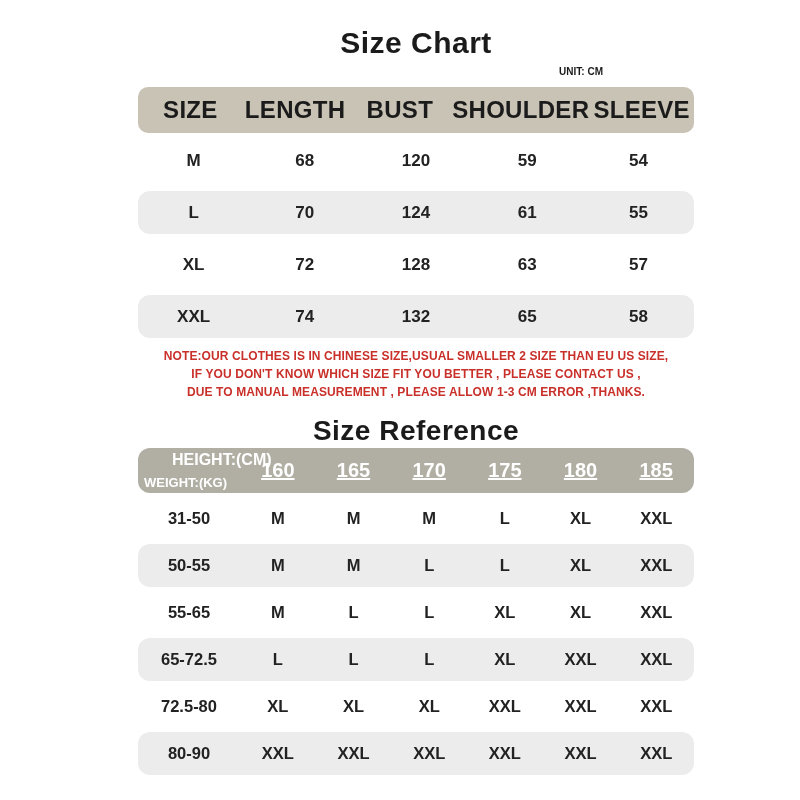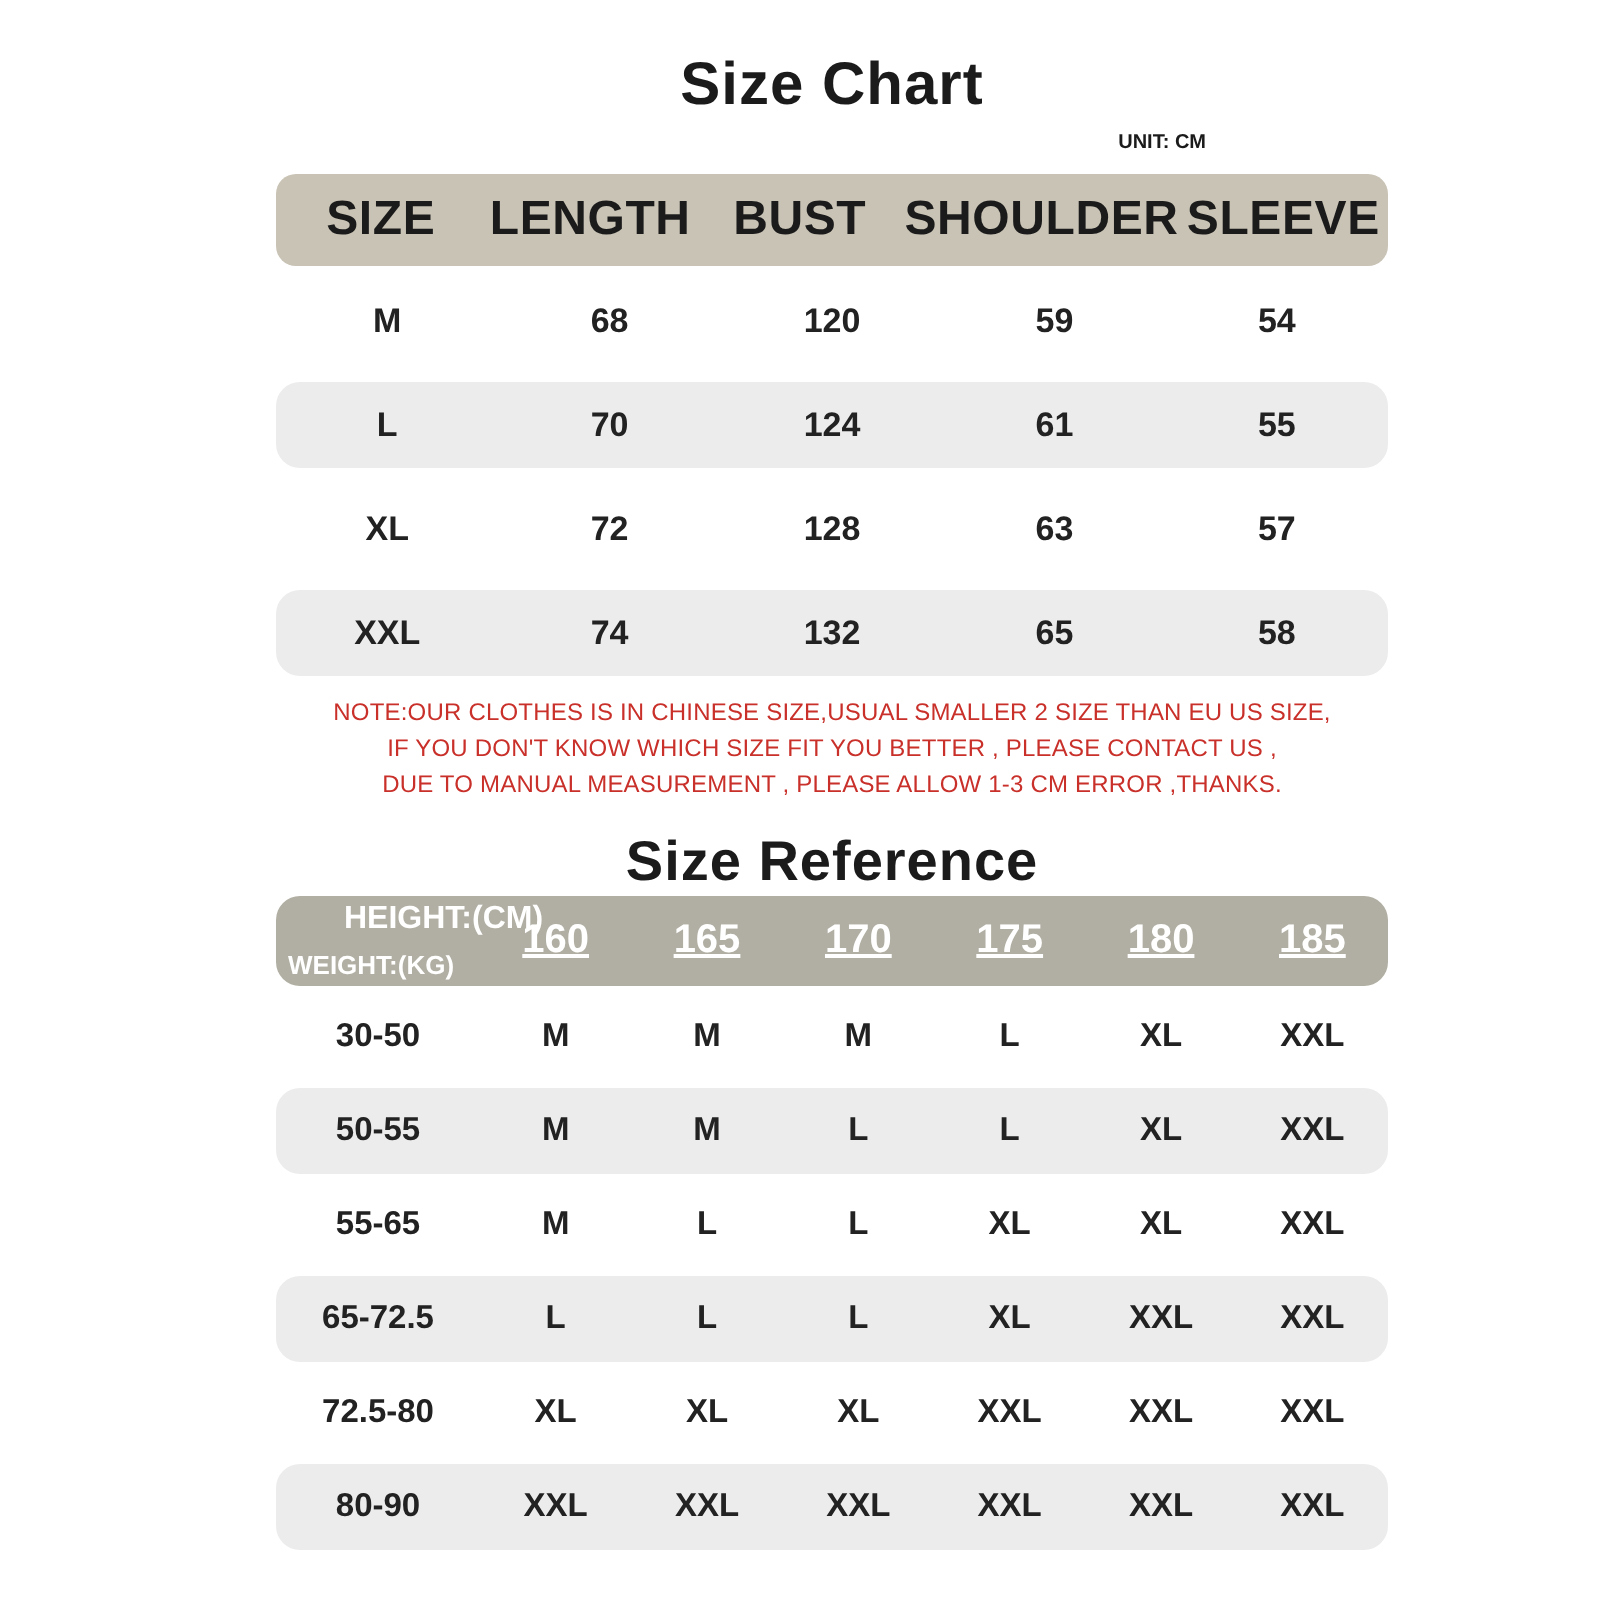--- a/index.html
+++ b/index.html
@@ -78,21 +78,21 @@
     color: #222;
   }
 
   
   .note {
     margin-top: 9px;
     text-align: center;
     color: var(--c-note);
     font-size: 12px;
     line-height: 18px;
-    font-weight: 400;
+    font-weight: 700;
     letter-spacing: 0.1px;
   }
 
   
   .title2 {
     margin-top: 13px;
     text-align: center;
     font-size: 28px;
     line-height: 34px;
     font-weight: 700;
@@ -214,21 +214,21 @@
           <span class="cell2">165</span>
           <span class="cell2">170</span>
           <span class="cell2">175</span>
           <span class="cell2">180</span>
           <span class="cell2">185</span>
         </div>
     </div>
 
     <div class="t2-rows" id="t2-body">
         <div class="row">
-          <span class="w-cell">30-50</span>
+          <span class="w-cell">31-50</span>
           <span class="cell2">M</span>
           <span class="cell2">M</span>
           <span class="cell2">M</span>
           <span class="cell2">L</span>
           <span class="cell2">XL</span>
           <span class="cell2">XXL</span>
         </div>
         <div class="row alt">
           <span class="w-cell">50-55</span>
           <span class="cell2">M</span>

